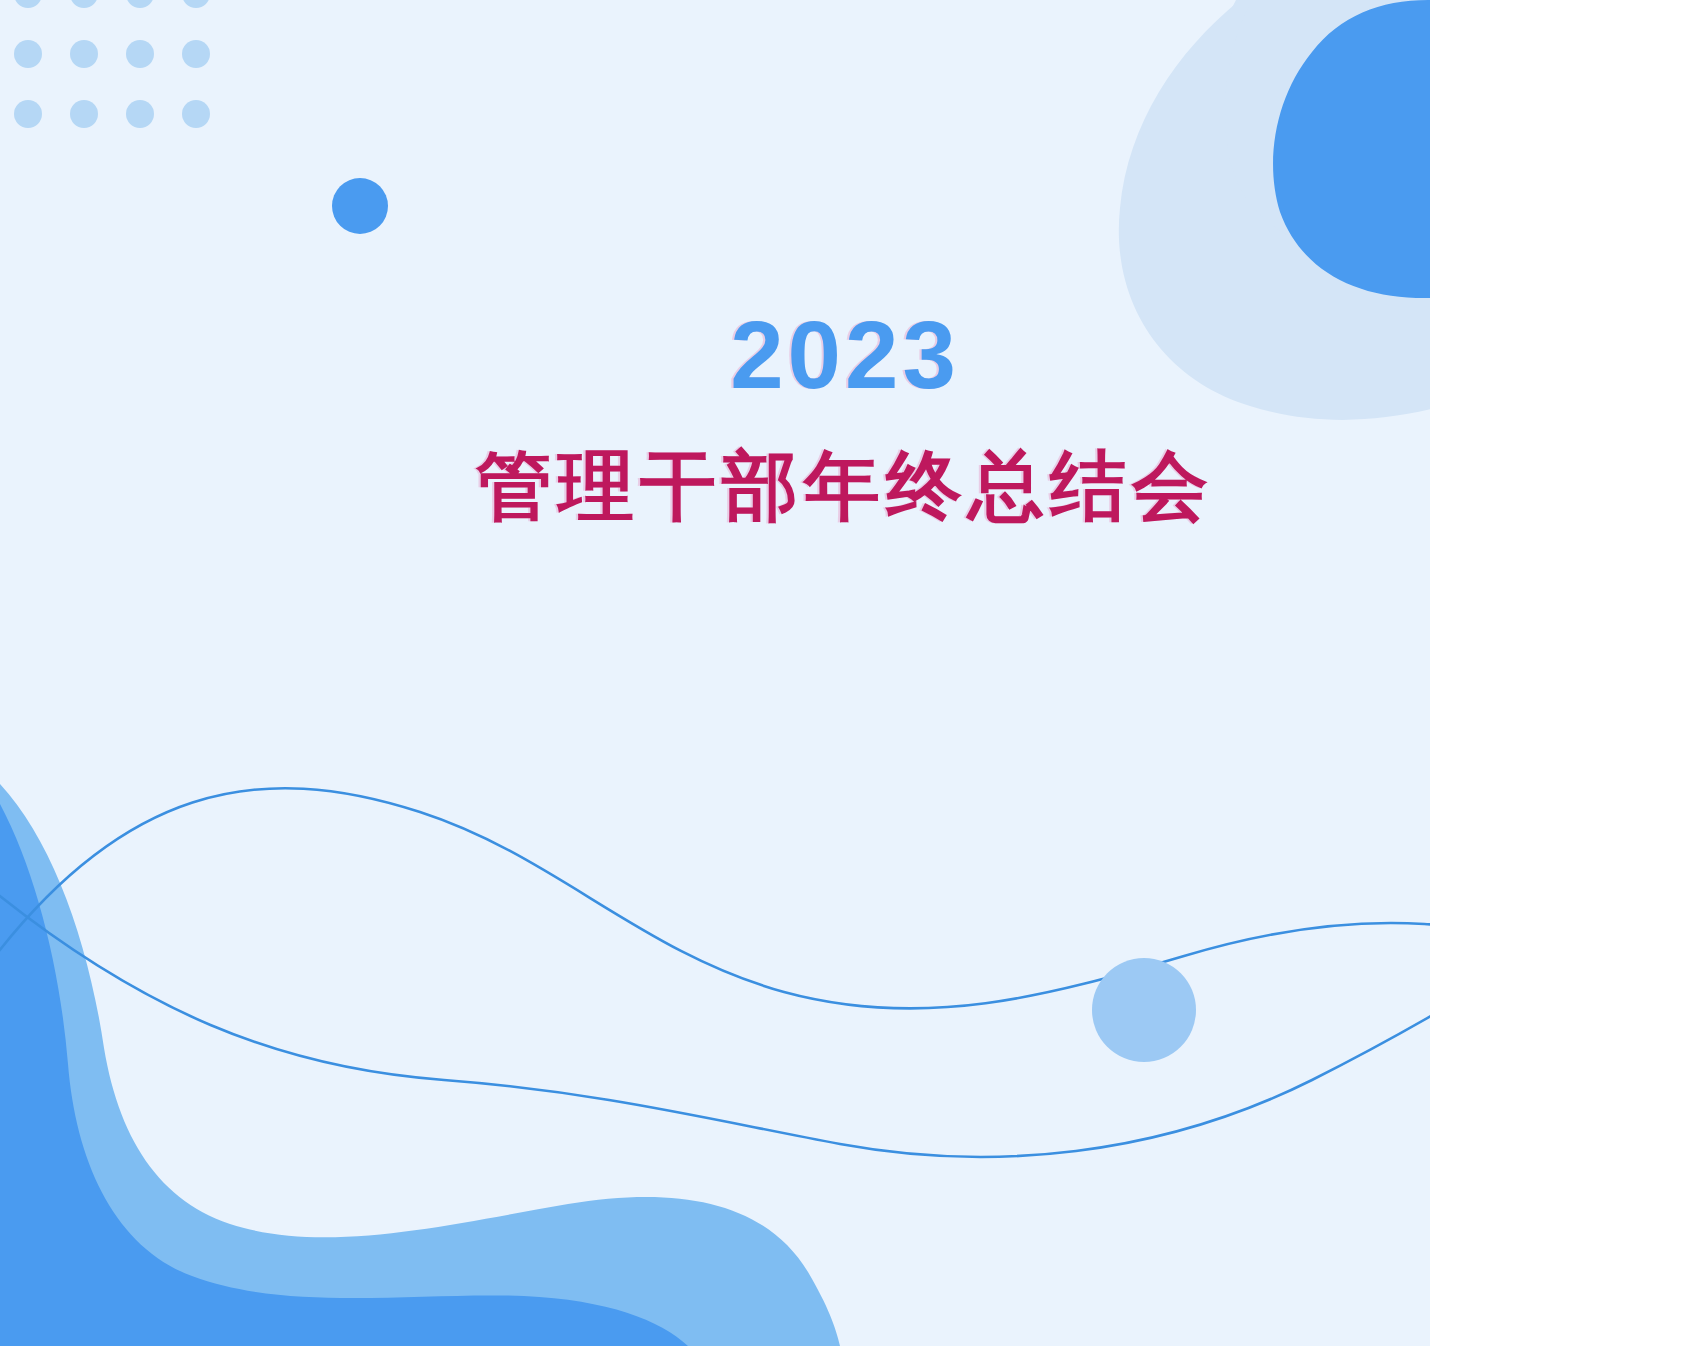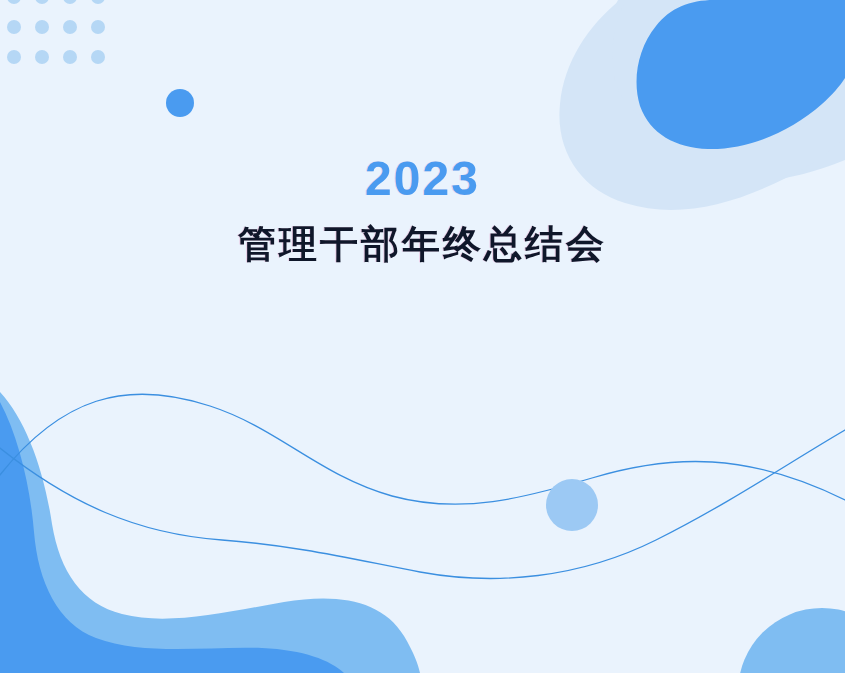--- a/index.html
+++ b/index.html
@@ -8,21 +8,21 @@
   }
   body {
     width: 845px;
     height: 673px;
     overflow: hidden;
     font-family: "Liberation Sans", sans-serif;
   }
 
   #slide {
     position: relative;
-    width: 845px;
+    width: 715px;
     height: 673px;
     background: #eaf3fd;
     overflow: hidden;
   }
 
   
   #bg-art {
     position: absolute;
     left: 0;
     top: 0;
@@ -48,21 +48,21 @@
     color: #4a9bf0;
     letter-spacing: 2px;
     line-height: 1.12;
     margin: 0;
     text-shadow: -1.1px 0 rgba(233,120,180,0.30);
   }
 
   #subtitle {
     font-size: 38px;
     font-weight: bold;
-    color: #0f172a;
+    color: #be185d;
     letter-spacing: 3px;
     line-height: 1.18;
     margin: 16px 0 0 0;
     text-shadow: -1.1px 0 rgba(233,120,180,0.30);
   }
 </style>
 </head>
 <body>
 
 <div id="slide">

